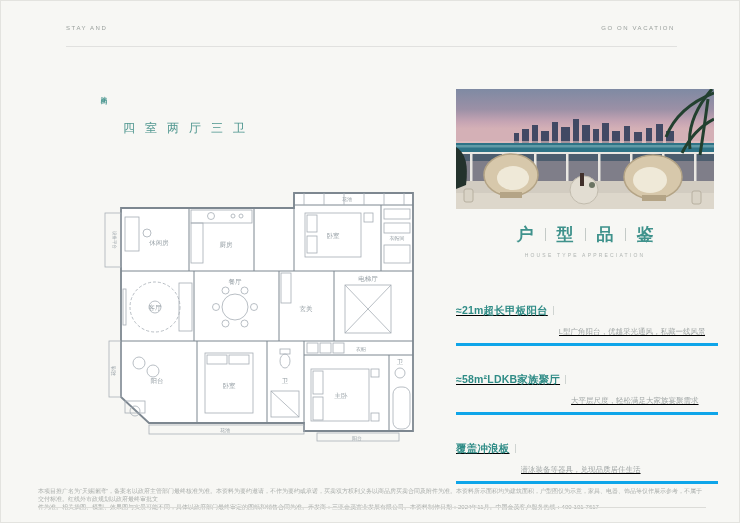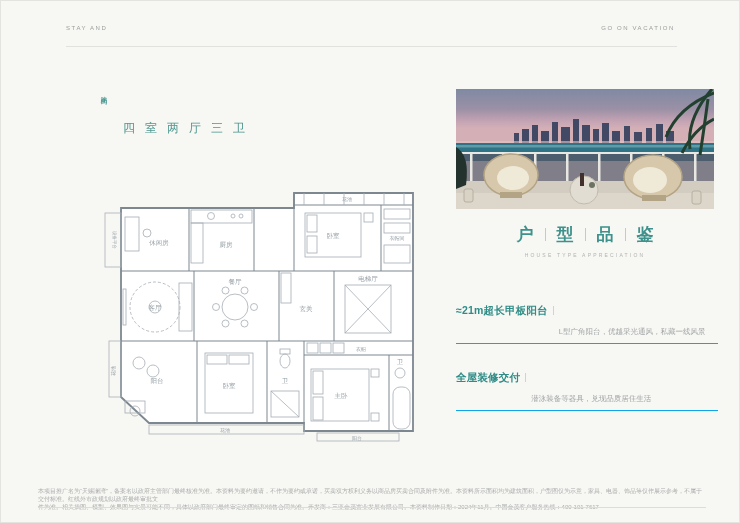--- a/index.html
+++ b/index.html
@@ -26,21 +26,21 @@
   .photo{position:absolute;left:455px;top:88px;width:258px;height:120px;overflow:hidden;}
   
   .appre{position:absolute;left:455px;top:222px;width:258px;text-align:center;}
   .appre-row{display:flex;justify-content:center;align-items:center;gap:11px;}
   .appre-char{font-size:17px;color:#3f928c;font-weight:600;letter-spacing:0;}
   .appre-sep{width:1px;height:13px;background:#c4cac7;}
   .appre-sub{margin-top:6px;font-size:5px;letter-spacing:2.2px;color:#b0b5b2;}
   
   .features{position:absolute;left:455px;top:276px;width:262px;}
   .feat{display:flex;align-items:center;white-space:nowrap;padding:7px 0 6px 0;
-        border-bottom:1px solid #0ea5e9;}
+        border-bottom:3px solid #0ea5e9;text-decoration:underline;}
   .feat-h{font-size:10.5px;font-weight:700;color:#2f8c86;letter-spacing:.2px;}
   .feat-sep{width:1px;height:9px;background:#cfd4d1;margin:0 5px;flex:0 0 auto;}
   .feat-d{font-size:7.5px;color:#a0a6a5;overflow:hidden;text-overflow:clip;margin-top:43px;}
   
   .foot{position:absolute;left:37px;top:486px;width:668px;font-size:6px;line-height:8px;
         color:#abafac;}
   .foot-rule{position:absolute;left:37px;top:506px;width:668px;height:1px;background:#dcdcd8;}
 </style>
 </head>
 <body>
@@ -272,21 +272,26 @@
     <div class="appre-sub">HOUSE TYPE APPRECIATION</div>
   </div>
 
   <div class="features">
     <div class="feat">
       <span class="feat-h">≈21m超长甲板阳台</span>
       <span class="feat-sep"></span>
       <span class="feat-d">L型广角阳台，优越采光通风，私藏一线风景</span>
     </div>
     <div class="feat">
-      <span class="feat-h">全屋装修交付</span>
+      <span class="feat-h">≈58m²LDKB家族聚厅</span>
+      <span class="feat-sep"></span>
+      <span class="feat-d">大平层尺度，轻松满足大家族宴聚需求</span>
+    </div>
+    <div class="feat">
+      <span class="feat-h">覆盖冲浪板</span>
       <span class="feat-sep"></span>
       <span class="feat-d">潜泳装备等器具，兑现品质居住生活</span>
     </div>
   </div>
 
   <div class="foot">
     <div>本项目推广名为“天赐澜湾”，备案名以政府主管部门最终核准为准。本资料为要约邀请，不作为要约或承诺，买卖双方权利义务以商品房买卖合同及附件为准。本资料所示面积均为建筑面积，户型图仅为示意，家具、电器、饰品等仅作展示参考，不属于交付标准。红线外市政规划以政府最终审批文</div>
     <div>件为准。相关插图、模型、效果图与实景可能不同，具体以政府部门最终审定的图纸和销售合同为准。开发商：三亚金茂置业发展有限公司。本资料制作日期：2024年11月。中国金茂客户服务热线：400-101-7617</div>
   </div>
   <div class="foot-rule"></div>

